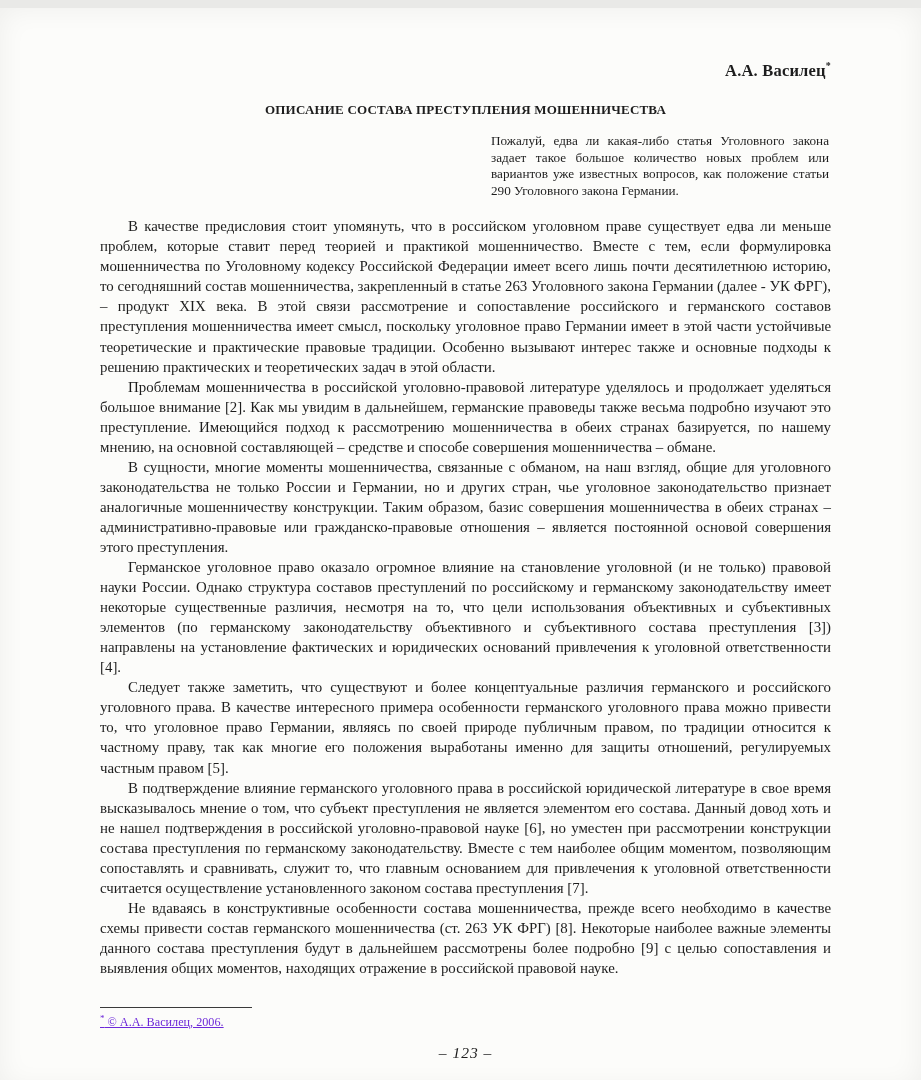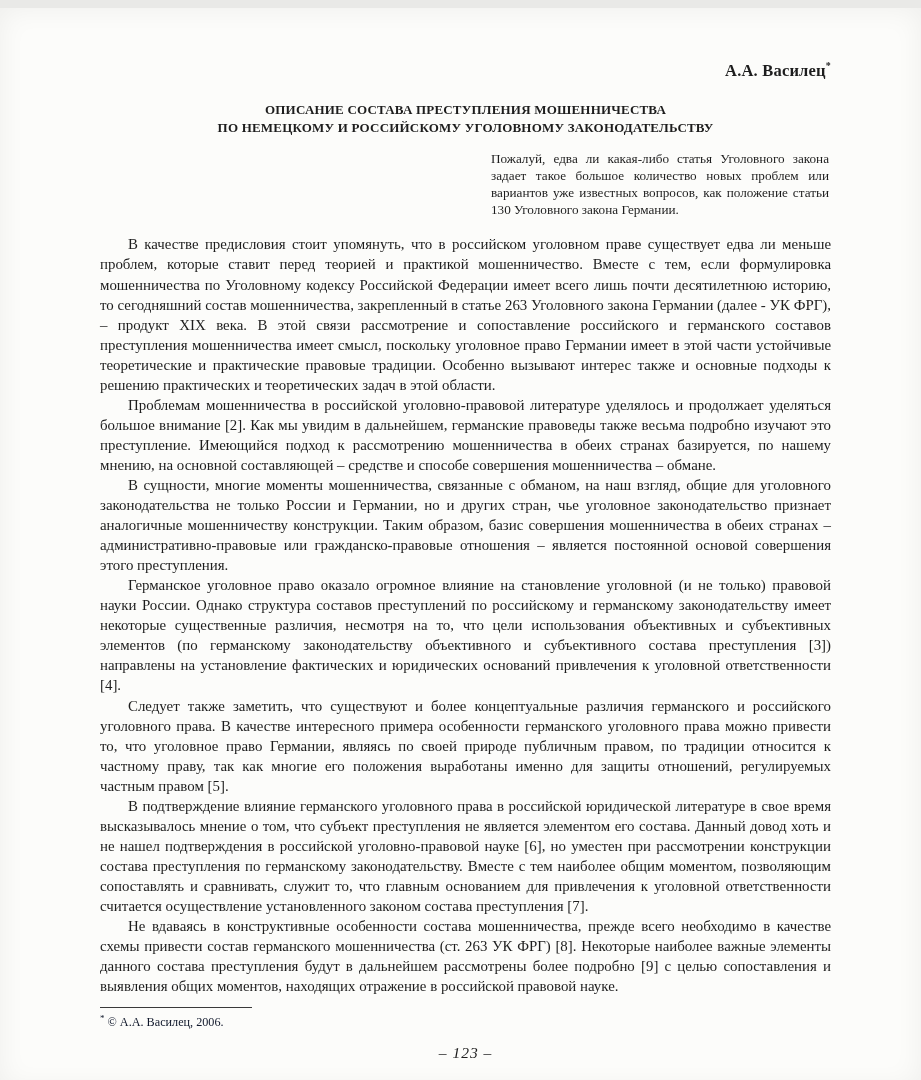--- a/index.html
+++ b/index.html
@@ -73,21 +73,22 @@
     margin-top: 10px;
   }
   .footnote-rule {
     width: 152px;
     border: none;
     border-top: 1px solid #3a3a3a;
     margin: 0 0 5px 0;
   }
   .footnote {
     font-size: 12.2px;
-    color: #0f172a;
+    color: #6d28d9;
+    text-decoration: underline;
   }
   .footnote sup { font-size: 9px; }
   .page-number {
     text-align: center;
     font-style: italic;
     font-size: 15.5px;
     margin-top: 14px;
     letter-spacing: 1px;
   }
 </style>
@@ -95,24 +96,23 @@
 <body>
 
 <div class="page">
 
   <div class="author-line">
     <span>А.А. Василец</span><sup>*</sup>
   </div>
 
   <div class="title">
     <div>ОПИСАНИЕ СОСТАВА ПРЕСТУПЛЕНИЯ МОШЕННИЧЕСТВА</div>
-    <div>ПО НЕМЕЦКОМУ И РОССИЙСКОМУ УГОЛОВНОМУ ЗАКОНОДАТЕЛЬСТВУ</div>
   </div>
 
-  <div class="epigraph">Пожалуй, едва ли какая-либо статья Уголовного закона задает такое большое количество новых проблем или вариантов уже известных вопросов, как положение статьи 130 Уголовного закона Германии.</div>
+  <div class="epigraph">Пожалуй, едва ли какая-либо статья Уголовного закона задает такое большое количество новых проблем или вариантов уже известных вопросов, как положение статьи 290 Уголовного закона Германии.</div>
 
   <div class="article">
     <p>В качестве предисловия стоит упомянуть, что в российском уголовном праве существует едва ли меньше проблем, которые ставит перед теорией и практикой мошенничество. Вместе с тем, если формулировка мошенничества по Уголовному кодексу Российской Федерации имеет всего лишь почти десятилетнюю историю, то сегодняшний состав мошенничества, закрепленный в статье 263 Уголовного закона Германии (далее - УК ФРГ), – продукт XIX века. В этой связи рассмотрение и сопоставление российского и германского составов преступления мошенничества имеет смысл, поскольку уголовное право Германии имеет в этой части устойчивые теоретические и практические правовые традиции. Особенно вызывают интерес также и основные подходы к решению практических и теоретических задач в этой области.</p>
     <p>Проблемам мошенничества в российской уголовно-правовой литературе уделялось и продолжает уделяться большое внимание [2]. Как мы увидим в дальнейшем, германские правоведы также весьма подробно изучают это преступление. Имеющийся подход к рассмотрению мошенничества в обеих странах базируется, по нашему мнению, на основной составляющей – средстве и способе совершения мошенничества – обмане.</p>
     <p>В сущности, многие моменты мошенничества, связанные с обманом, на наш взгляд, общие для уголовного законодательства не только России и Германии, но и других стран, чье уголовное законодательство признает аналогичные мошенничеству конструкции. Таким образом, базис совершения мошенничества в обеих странах – административно-правовые или гражданско-правовые отношения – является постоянной основой совершения этого преступления.</p>
     <p>Германское уголовное право оказало огромное влияние на становление уголовной (и не только) правовой науки России. Однако структура составов преступлений по российскому и германскому законодательству имеет некоторые существенные различия, несмотря на то, что цели использования объективных и субъективных элементов (по германскому законодательству объективного и субъективного состава преступления [3]) направлены на установление фактических и юридических оснований привлечения к уголовной ответственности [4].</p>
     <p>Следует также заметить, что существуют и более концептуальные различия германского и российского уголовного права. В качестве интересного примера особенности германского уголовного права можно привести то, что уголовное право Германии, являясь по своей природе публичным правом, по традиции относится к частному праву, так как многие его положения выработаны именно для защиты отношений, регулируемых частным правом [5].</p>
     <p>В подтверждение влияние германского уголовного права в российской юридической литературе в свое время высказывалось мнение о том, что субъект преступления не является элементом его состава. Данный довод хоть и не нашел подтверждения в российской уголовно-правовой науке [6], но уместен при рассмотрении конструкции состава преступления по германскому законодательству. Вместе с тем наиболее общим моментом, позволяющим сопоставлять и сравнивать, служит то, что главным основанием для привлечения к уголовной ответственности считается осуществление установленного законом состава преступления [7].</p>
     <p>Не вдаваясь в конструктивные особенности состава мошенничества, прежде всего необходимо в качестве схемы привести состав германского мошенничества (ст. 263 УК ФРГ) [8]. Некоторые наиболее важные элементы данного состава преступления будут в дальнейшем рассмотрены более подробно [9] с целью сопоставления и выявления общих моментов, находящих отражение в российской правовой науке.</p>
   </div>

